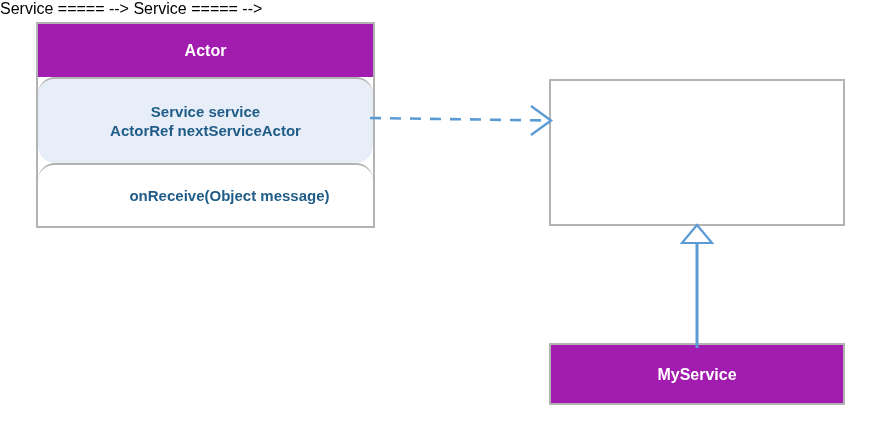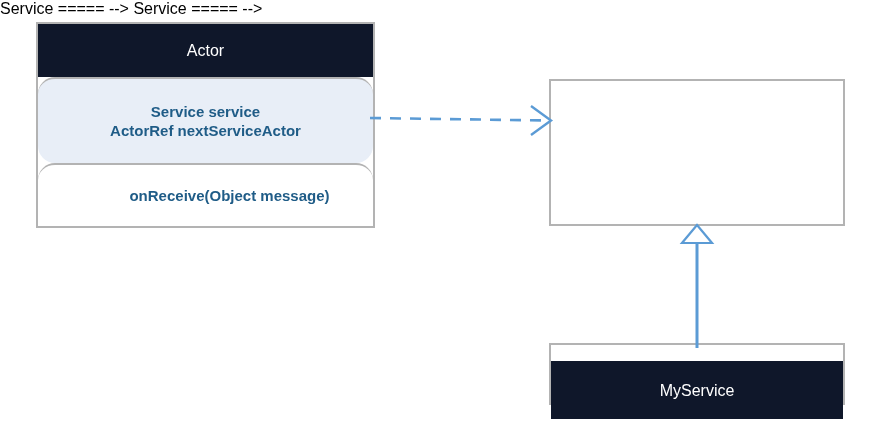--- a/index.html
+++ b/index.html
@@ -22,23 +22,23 @@
 
   
   .uml-box {
     position: absolute;
     box-sizing: border-box;
     border: 2px solid #b3b3b3;
     background: #ffffff;
   }
   .uml-header {
     box-sizing: border-box;
-    background: #0f172a;
+    background: #a21caf;
     color: #ffffff;
-    font-weight: normal;
+    font-weight: bold;
     font-size: 16px;
     line-height: 19px;
     display: flex;
     align-items: center;
     justify-content: center;
     text-align: center;
     white-space: pre-line;
   }
   .uml-compartment {
     box-sizing: border-box;
@@ -83,21 +83,21 @@
   }
   #service-box .uml-header { height: 83px; }
   #service-box .methods-bg { height: 60px; }
 
   #myservice-box {
     left: 549px;
     top: 343px;
     width: 296px;
     height: 62px;
   }
-  #myservice-box .uml-header { height: 58px; margin-top: 16px; }
+  #myservice-box .uml-header { height: 58px; }
 
   
   .connector {
     position: absolute;
     overflow: visible;
   }
   #dependency-connector {
     left: 370px;
     top: 98px;
     width: 185px;

